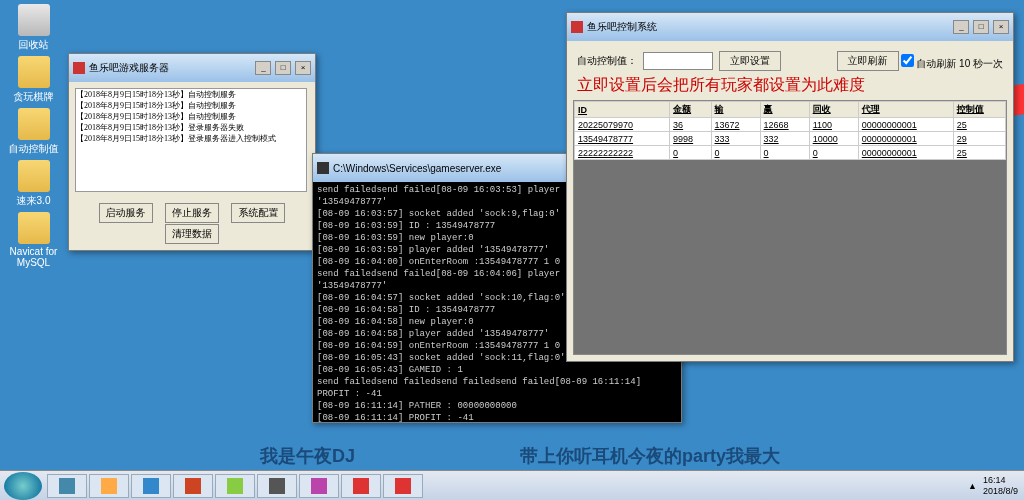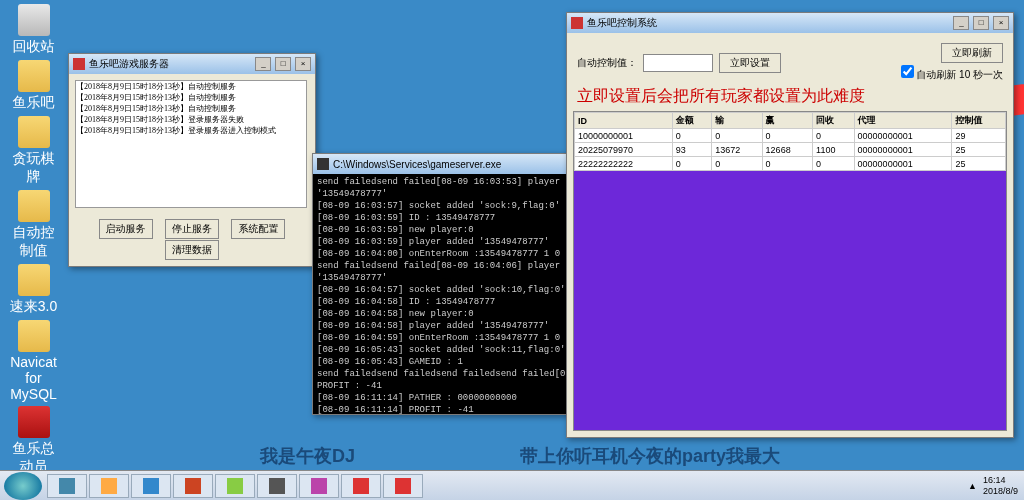--- a/index.html
+++ b/index.html
@@ -1,53 +1,53 @@
 <!DOCTYPE html>
 <html><head>
 <meta charset="utf-8">
 <style>
 * { box-sizing: border-box; margin: 0; padding: 0; font-family: "Microsoft YaHei", "SimSun", sans-serif; }
 body { width: 1024px; height: 500px; background: #3a8ac7; overflow: hidden; position: relative; }
 
 
 .desktop { position: absolute; top: 0; left: 0; }
-.dicon { width: 55px; text-align: center; color: #fff; font-size: 14px; margin: 4px 6px; cursor: pointer; }
+.dicon { width: 55px; text-align: center; color: #fff; font-size: 10px; margin: 4px 6px; cursor: pointer; }
 .dicon .ic { width: 32px; height: 32px; margin: 0 auto 2px; border-radius: 3px; }
 .folder { background: linear-gradient(#f7d774,#e6b94a); }
 .bin { background: linear-gradient(#e8e8e8,#b8b8b8); }
 .app { background: linear-gradient(#d33,#a11); }
 
 
 .win { position: absolute; background: #ece9d8; border: 1px solid #7b7b7b; box-shadow: 2px 2px 6px rgba(0,0,0,.4); }
-.win .tbar { height: 20px; background: linear-gradient(#d6e7f7,#9bc1e8); display: flex; align-items: center; padding: 0 4px; font-size: 10px; }
+.win .tbar { height: 28px; background: linear-gradient(#d6e7f7,#9bc1e8); display: flex; align-items: center; padding: 0 4px; font-size: 10px; }
 .win .tbar .ticon { width: 12px; height: 12px; background: #c33; margin-right: 4px; }
 .win .tbar .ttl { flex: 1; }
 .win .tbar .wbtns span { display:inline-block; width:16px; height:14px; background:#d4d0c8; border:1px solid #888; margin-left:1px; text-align:center; font-size:8px; line-height:12px; cursor:pointer; }
 .win .body { padding: 6px; }
 
 
-#logwin textarea { width: 232px; height: 128px; font-size: 8px; border: 1px solid #999; resize: none; font-family: SimSun; }
+#logwin textarea { width: 232px; height: 104px; font-size: 8px; border: 1px solid #999; resize: none; font-family: SimSun; }
 #logwin .btns { text-align: center; margin-top: 6px; }
 #logwin button { font-size: 10px; padding: 2px 6px; margin: 0 4px; background:#ece9d8; border:1px solid #888; cursor:pointer; }
 
 
 #conwin { background: #000; }
 #conwin .tbar { background: linear-gradient(#d6e7f7,#9bc1e8); }
 #conwin pre { color: #ccc; font-family: "Consolas","Courier New",monospace; font-size: 9px; line-height: 12px; padding: 2px 4px; white-space: pre-wrap; height: 240px; overflow: hidden; }
 
 
 #ctlwin .row1 { display:flex; align-items:center; gap:6px; padding:4px; font-size:10px; }
 #ctlwin input[type=text]{ width:70px; height:18px; border:1px solid #888; }
 #ctlwin button { font-size:10px; padding:2px 10px; background:#ece9d8; border:1px solid #888; cursor:pointer; }
 #ctlwin .warn { color:#c00; font-size:16px; padding:0 4px 4px; }
-#ctlwin .refresh-area { margin-left:auto; display:flex; flex-direction:column; align-items:flex-end; gap:2px; }
+#ctlwin .refresh-area { margin-left:auto; display:flex; align-items:flex-end; gap:2px; }
 #ctlwin table { width:100%; border-collapse:collapse; background:#fff; font-size:9px; }
 #ctlwin th, #ctlwin td { border:1px solid #ccc; padding:1px 3px; text-align:left; height:14px; }
 #ctlwin th { background:#ece9d8; }
-#ctlwin .grid { height:320px; background:#6d28d9; border:1px solid #888; overflow:auto; }
+#ctlwin .grid { height:255px; background:#737373; border:1px solid #888; overflow:auto;text-decoration:underline; }
 
 
 .taskbar { position:absolute; bottom:0; left:0; right:0; height:30px; background:linear-gradient(#e3e9f2,#c5d3e6); display:flex; align-items:center; border-top:1px solid #888; }
 .start { width:38px; height:28px; background:radial-gradient(circle,#7cc,#069); border-radius:50%; margin:0 4px; cursor:pointer; }
 .tbtn { width:40px; height:24px; background:#dce6f2; border:1px solid #9ab; margin:0 1px; cursor:pointer; display:flex; align-items:center; justify-content:center; }
 .tbtn .mini { width:16px; height:16px; background:#888; }
 .tray { margin-left:auto; display:flex; align-items:center; gap:6px; padding:0 6px; font-size:9px; }
 .clock { text-align:left; line-height:11px; }
 
 
@@ -56,26 +56,24 @@
 .sub2 { left:520px; }
 
 
 .badge { position:absolute; top:86px; right:-6px; width:40px; height:30px; background:#f33; border-radius:6px; transform:rotate(-8deg); }
 </style>
 </head>
 <body>
 
 <div class="desktop">
   <div class="dicon"><div class="ic bin"></div><span>回收站</span></div>
-  <div class="dicon"><div class="ic folder"></div><span>鱼乐吧</span></div>
   <div class="dicon"><div class="ic folder"></div><span>贪玩棋牌</span></div>
   <div class="dicon"><div class="ic folder"></div><span>自动控制值</span></div>
   <div class="dicon"><div class="ic folder"></div><span>速来3.0</span></div>
   <div class="dicon"><div class="ic folder"></div><span>Navicat for MySQL</span></div>
-  <div class="dicon"><div class="ic app"></div><span>鱼乐总动员</span></div>
 </div>
 
 <div class="badge"></div>
 
 <div class="win" id="logwin" style="left:68px; top:53px; width:248px;">
   <div class="tbar">
     <div class="ticon"></div>
     <div class="ttl">鱼乐吧游戏服务器</div>
     <div class="wbtns">
       <span>_</span>
@@ -162,38 +160,38 @@
               <th>金额</th>
               <th>输</th>
               <th>赢</th>
               <th>回收</th>
               <th>代理</th>
               <th>控制值</th>
         </tr>
           </thead>
         <tbody id="gridbody">
             <tr>
-              <td>10000000001</td>
-              <td>0</td>
-              <td>0</td>
-              <td>0</td>
-              <td>0</td>
-              <td>00000000001</td>
-              <td>29</td>
-            </tr>
-            <tr>
               <td>20225079970</td>
-              <td>93</td>
+              <td>36</td>
               <td>13672</td>
               <td>12668</td>
               <td>1100</td>
               <td>00000000001</td>
               <td>25</td>
             </tr>
             <tr>
+              <td>13549478777</td>
+              <td>9998</td>
+              <td>333</td>
+              <td>332</td>
+              <td>10000</td>
+              <td>00000000001</td>
+              <td>29</td>
+            </tr>
+            <tr>
               <td>22222222222</td>
               <td>0</td>
               <td>0</td>
               <td>0</td>
               <td>0</td>
               <td>00000000001</td>
               <td>25</td>
             </tr>
           </tbody>
       </table>

